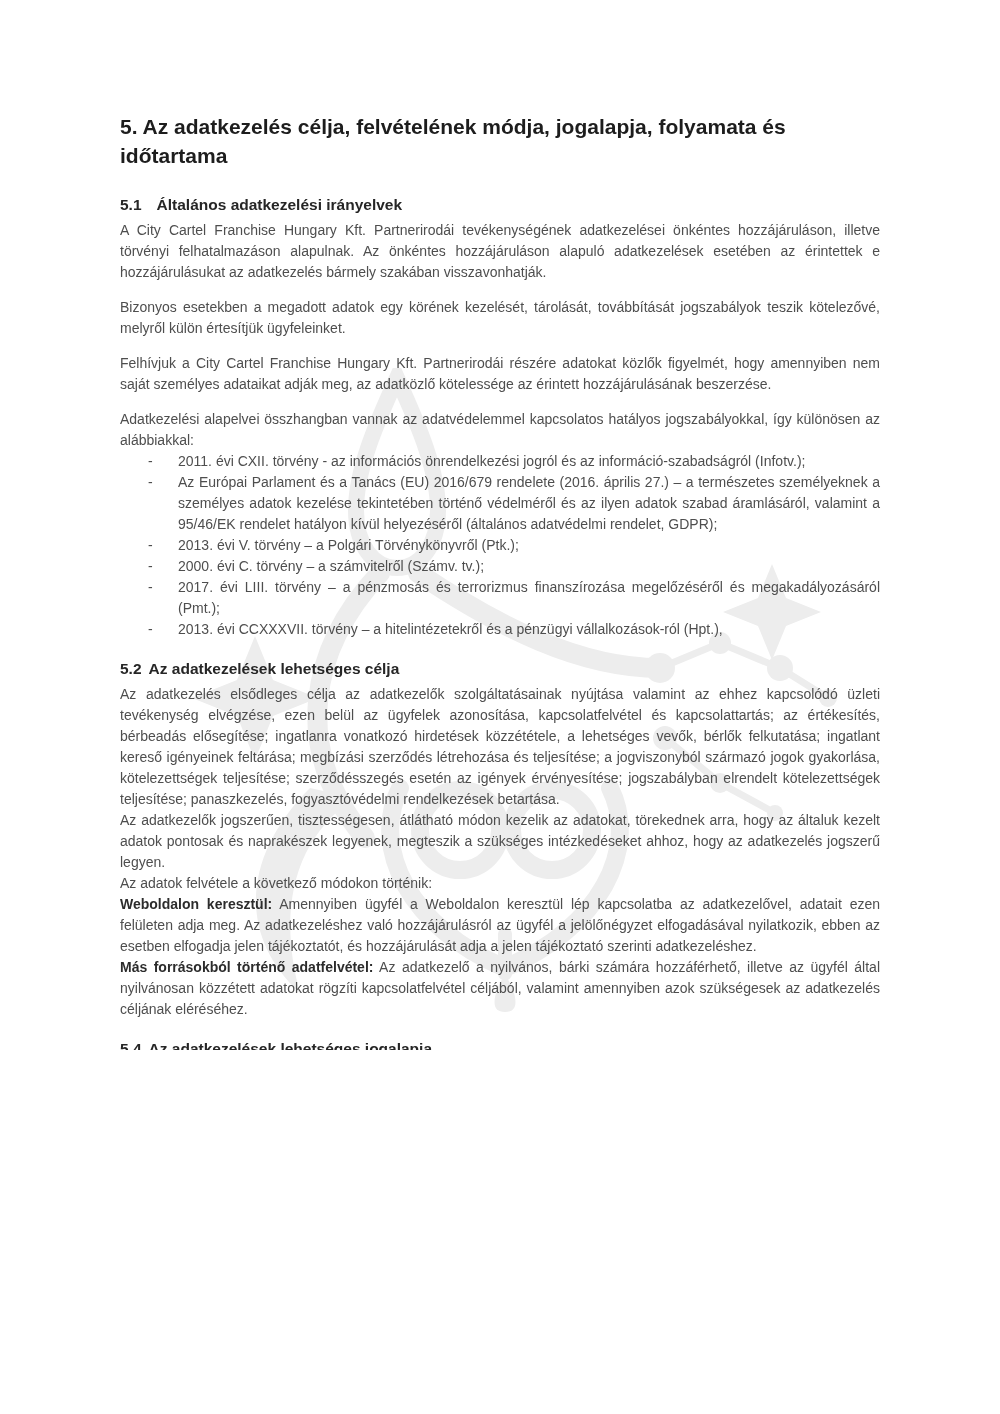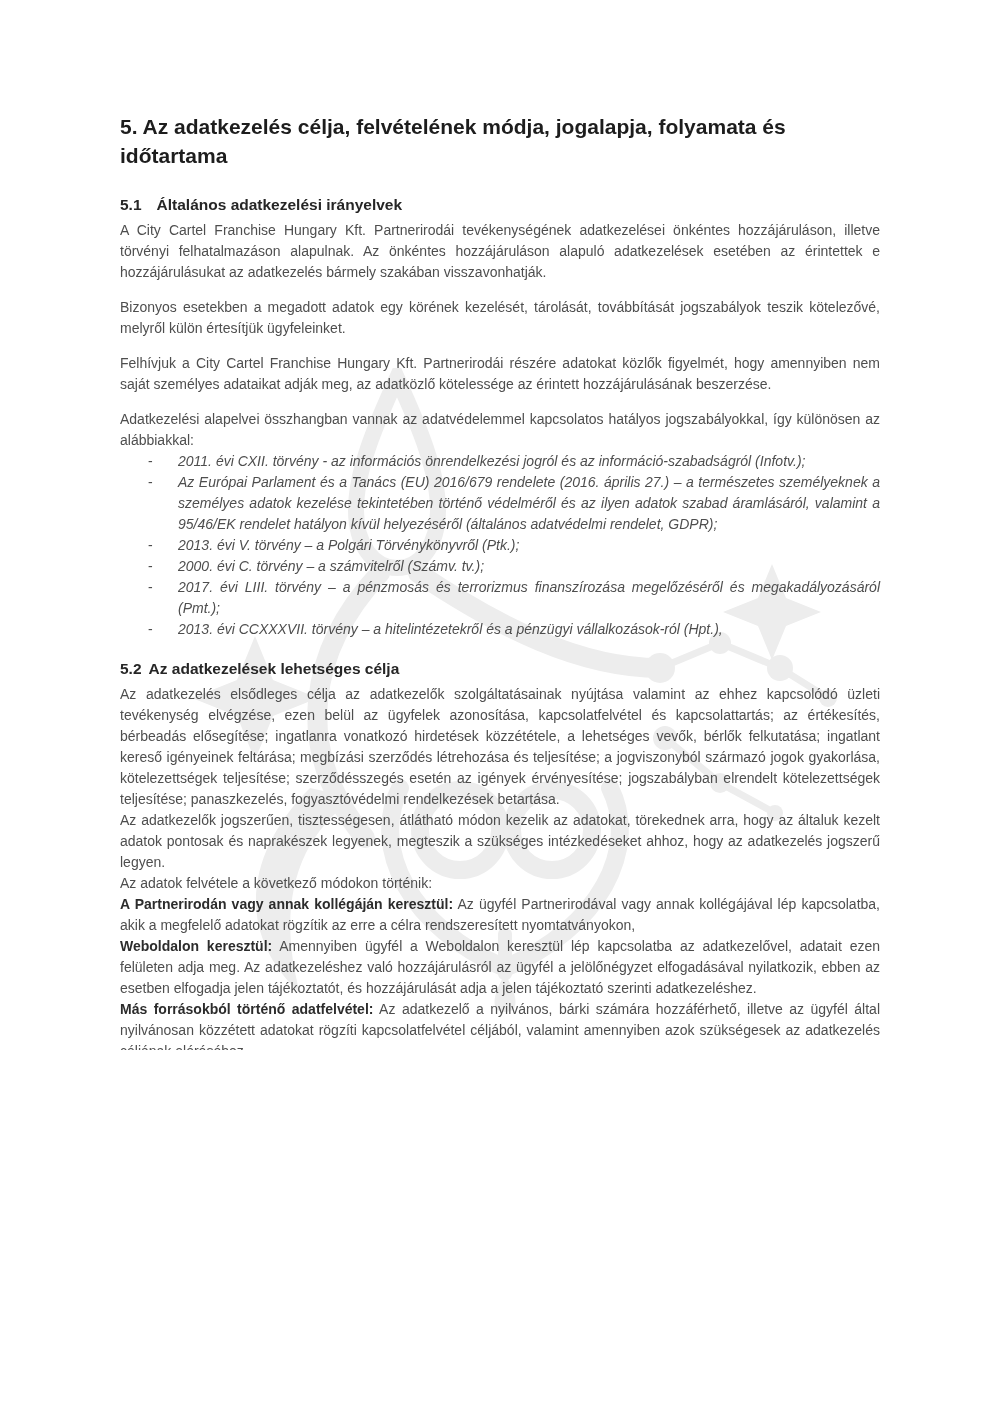--- a/index.html
+++ b/index.html
@@ -32,21 +32,21 @@
     font-size:15.5px; line-height:22px;
     font-weight:700; color:#262626;
   }
   .num { margin-right:7px; }
   .num-wide { margin-right:15px; }
   p { margin:0; text-align:justify; }
   p.gap { margin-bottom:14px; }
   .bullets { margin:0; }
   .bullet { display:flex; }
   .bullet .dash { flex:0 0 30px; margin-left:28px; color:#4e4e4e; }
-  .bullet .btext { flex:1; text-align:justify;font-style:italic; }
+  .bullet .btext { flex:1; text-align:justify; }
   .run-label { font-weight:700; color:#2c2c2c; }
   .page-number {
     position:absolute; left:0; right:0; top:1308px;
     text-align:center; font-size:17px; color:#5a5a5a;
     font-family:"Liberation Sans", sans-serif;
     z-index:1;
   }
 </style>
 </head>
 <body>
@@ -131,21 +131,20 @@
       </div>
     </div>
 
     <h2>
       <span class="num">5.2</span><span>Az adatkezelések lehetséges célja</span>
     </h2>
     <p>Az adatkezelés elsődleges célja az adatkezelők szolgáltatásainak nyújtása valamint az ehhez kapcsolódó üzleti tevékenység elvégzése, ezen belül az ügyfelek azonosítása, kapcsolatfelvétel és kapcsolattartás; az értékesítés, bérbeadás elősegítése; ingatlanra vonatkozó hirdetések közzététele, a lehetséges vevők, bérlők felkutatása; ingatlant kereső igényeinek feltárása; megbízási szerződés létrehozása és teljesítése; a jogviszonyból származó jogok gyakorlása, kötelezettségek teljesítése; szerződésszegés esetén az igények érvényesítése; jogszabályban elrendelt kötelezettségek teljesítése; panaszkezelés, fogyasztóvédelmi rendelkezések betartása.</p>
     <p>Az adatkezelők jogszerűen, tisztességesen, átlátható módon kezelik az adatokat, törekednek arra, hogy az általuk kezelt adatok pontosak és naprakészek legyenek, megteszik a szükséges intézkedéseket ahhoz, hogy az adatkezelés jogszerű legyen.</p>
 
     <p>Az adatok felvétele a következő módokon történik:</p>
-    <p><b class="run-label">A Partnerirodán vagy annak kollégáján keresztül:</b><span> Az ügyfél Partnerirodával vagy annak kollégájával lép kapcsolatba, akik a megfelelő adatokat rögzítik az erre a célra rendszeresített nyomtatványokon,</span></p>
     <p><b class="run-label">Weboldalon keresztül:</b><span> Amennyiben ügyfél a Weboldalon keresztül lép kapcsolatba az adatkezelővel, adatait ezen felületen adja meg. Az adatkezeléshez való hozzájárulásról az ügyfél a jelölőnégyzet elfogadásával nyilatkozik, ebben az esetben elfogadja jelen tájékoztatót, és hozzájárulását adja a jelen tájékoztató szerinti adatkezeléshez.</span></p>
     <p><b class="run-label">Más forrásokból történő adatfelvétel:</b><span> Az adatkezelő a nyilvános, bárki számára hozzáférhető, illetve az ügyfél által nyilvánosan közzétett adatokat rögzíti kapcsolatfelvétel céljából, valamint amennyiben azok szükségesek az adatkezelés céljának eléréséhez.</span></p>
 
     <h2>
       <span class="num">5.4</span><span>Az adatkezelések lehetséges jogalapja</span>
     </h2>
     <p>Az adatkezelés jogalapja többféle is lehet.</p>
 
   </div>
 

